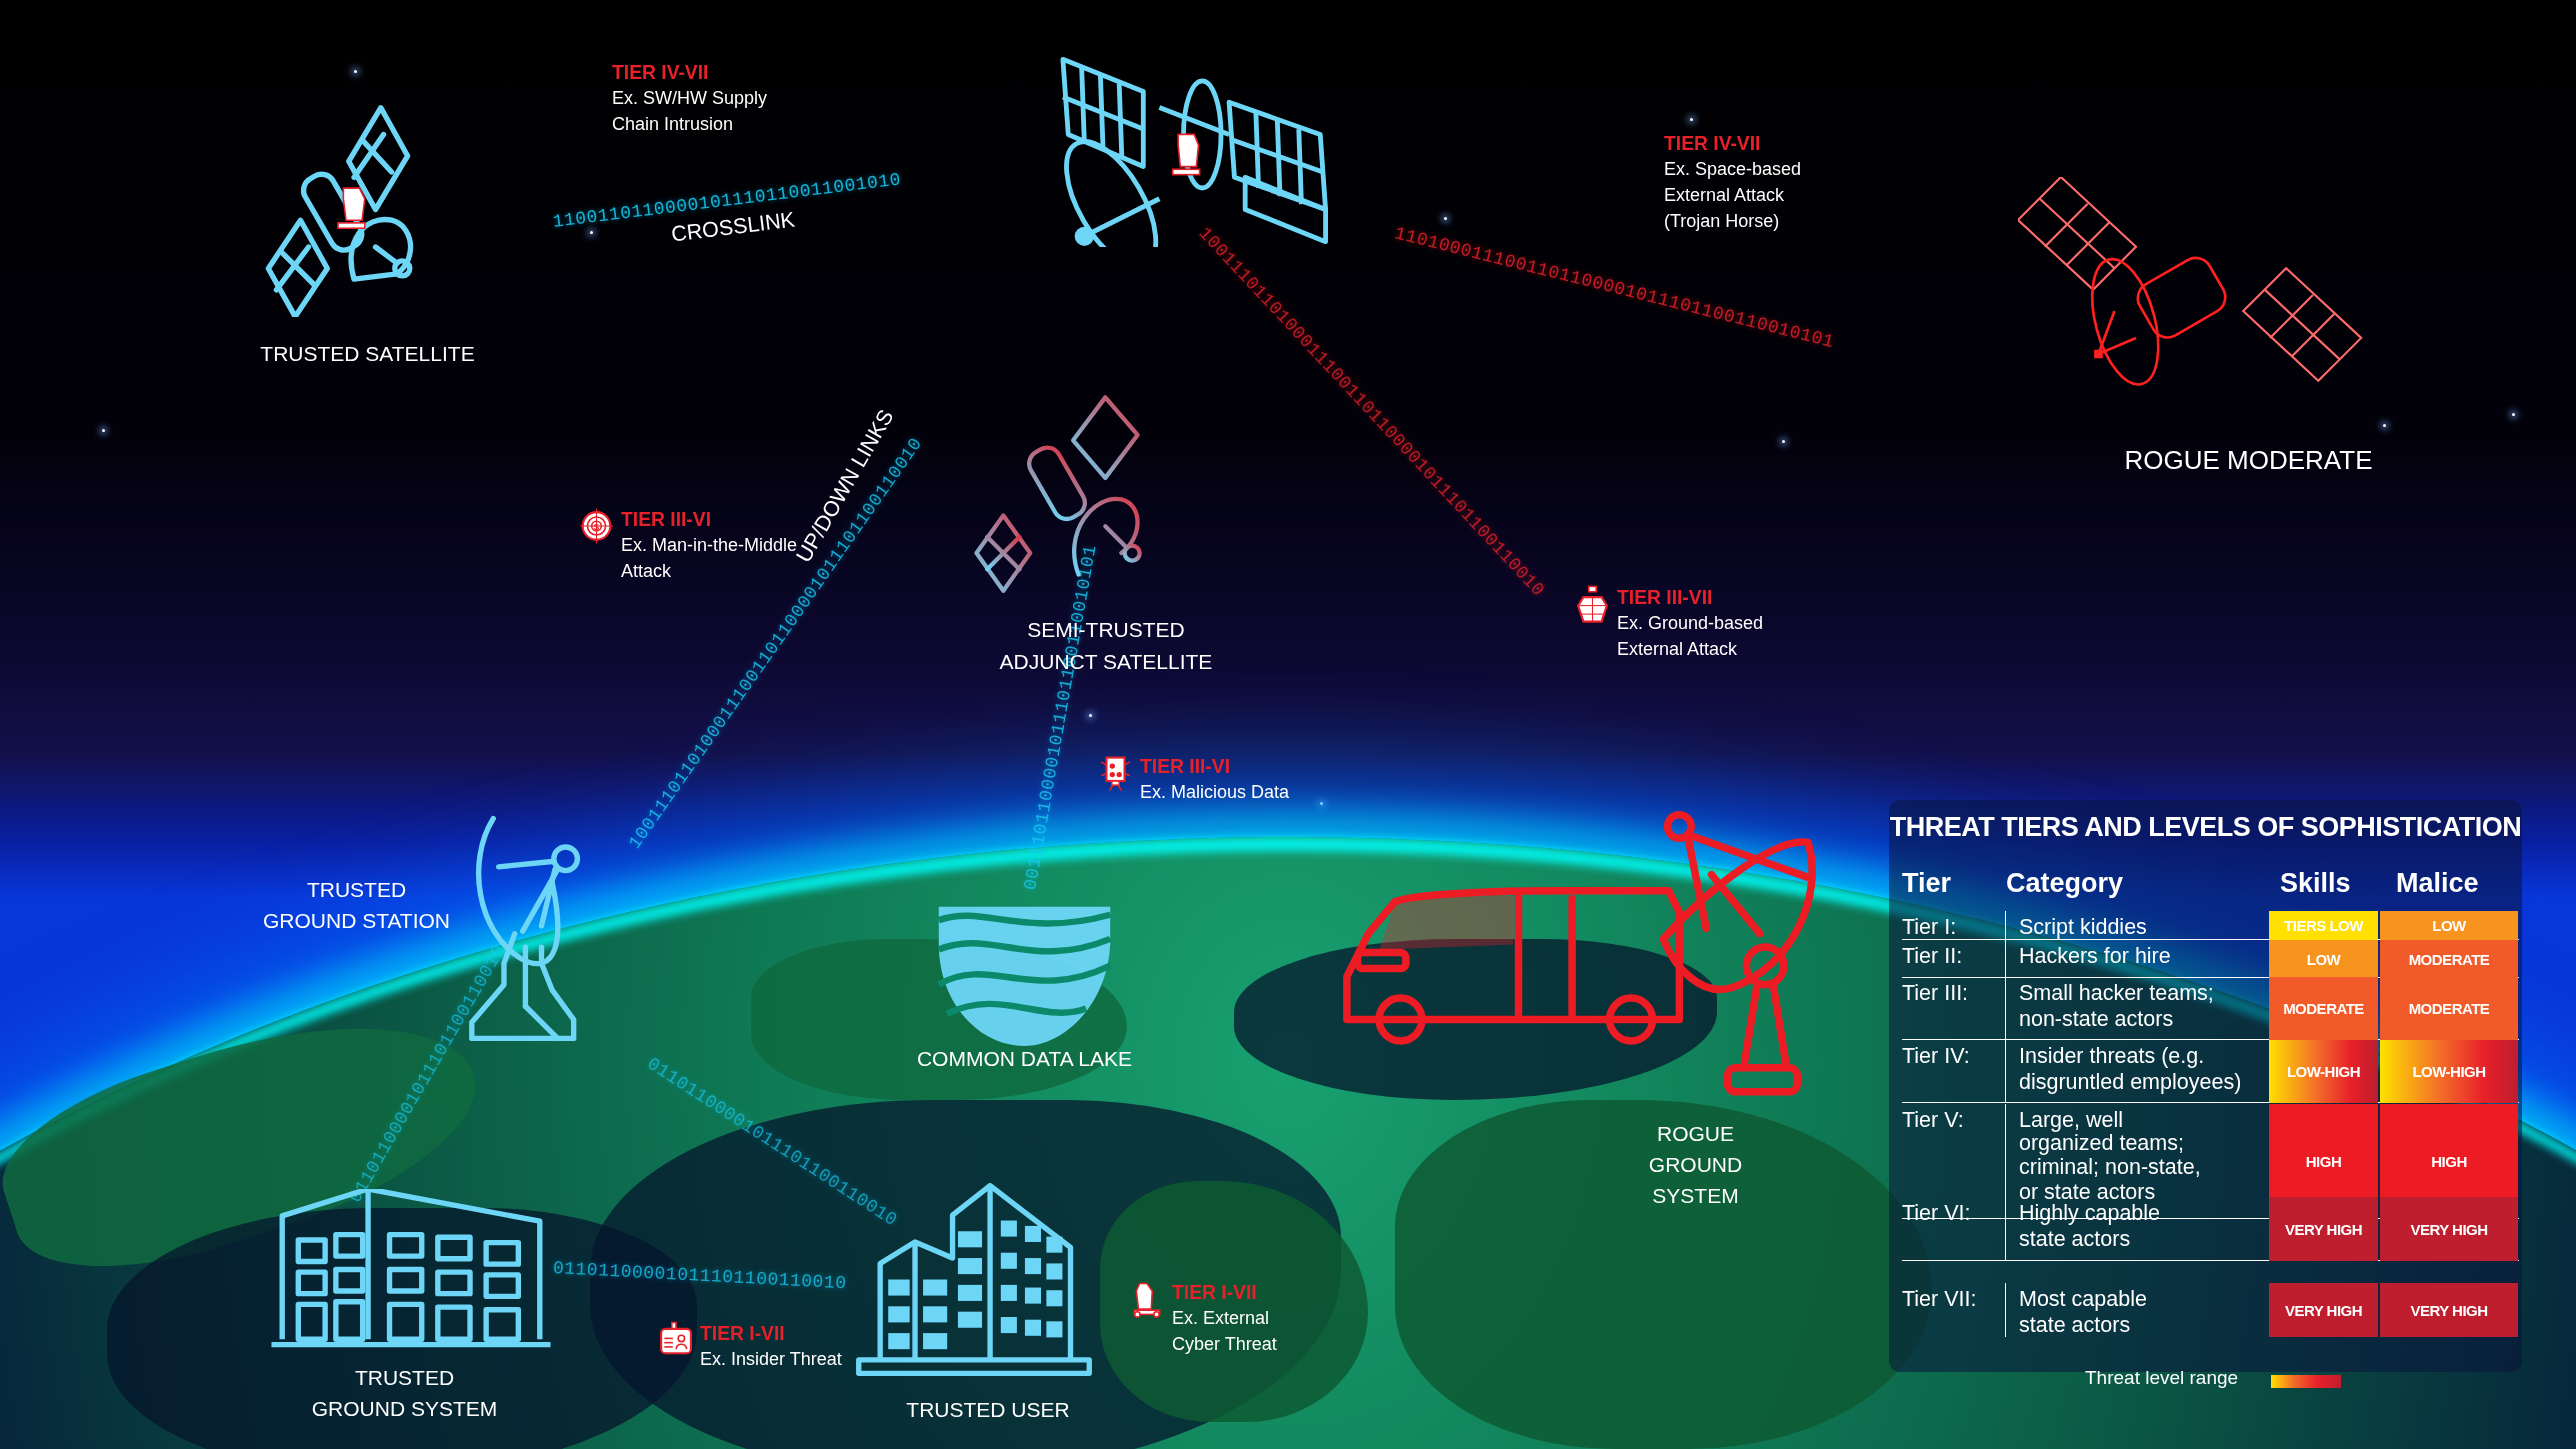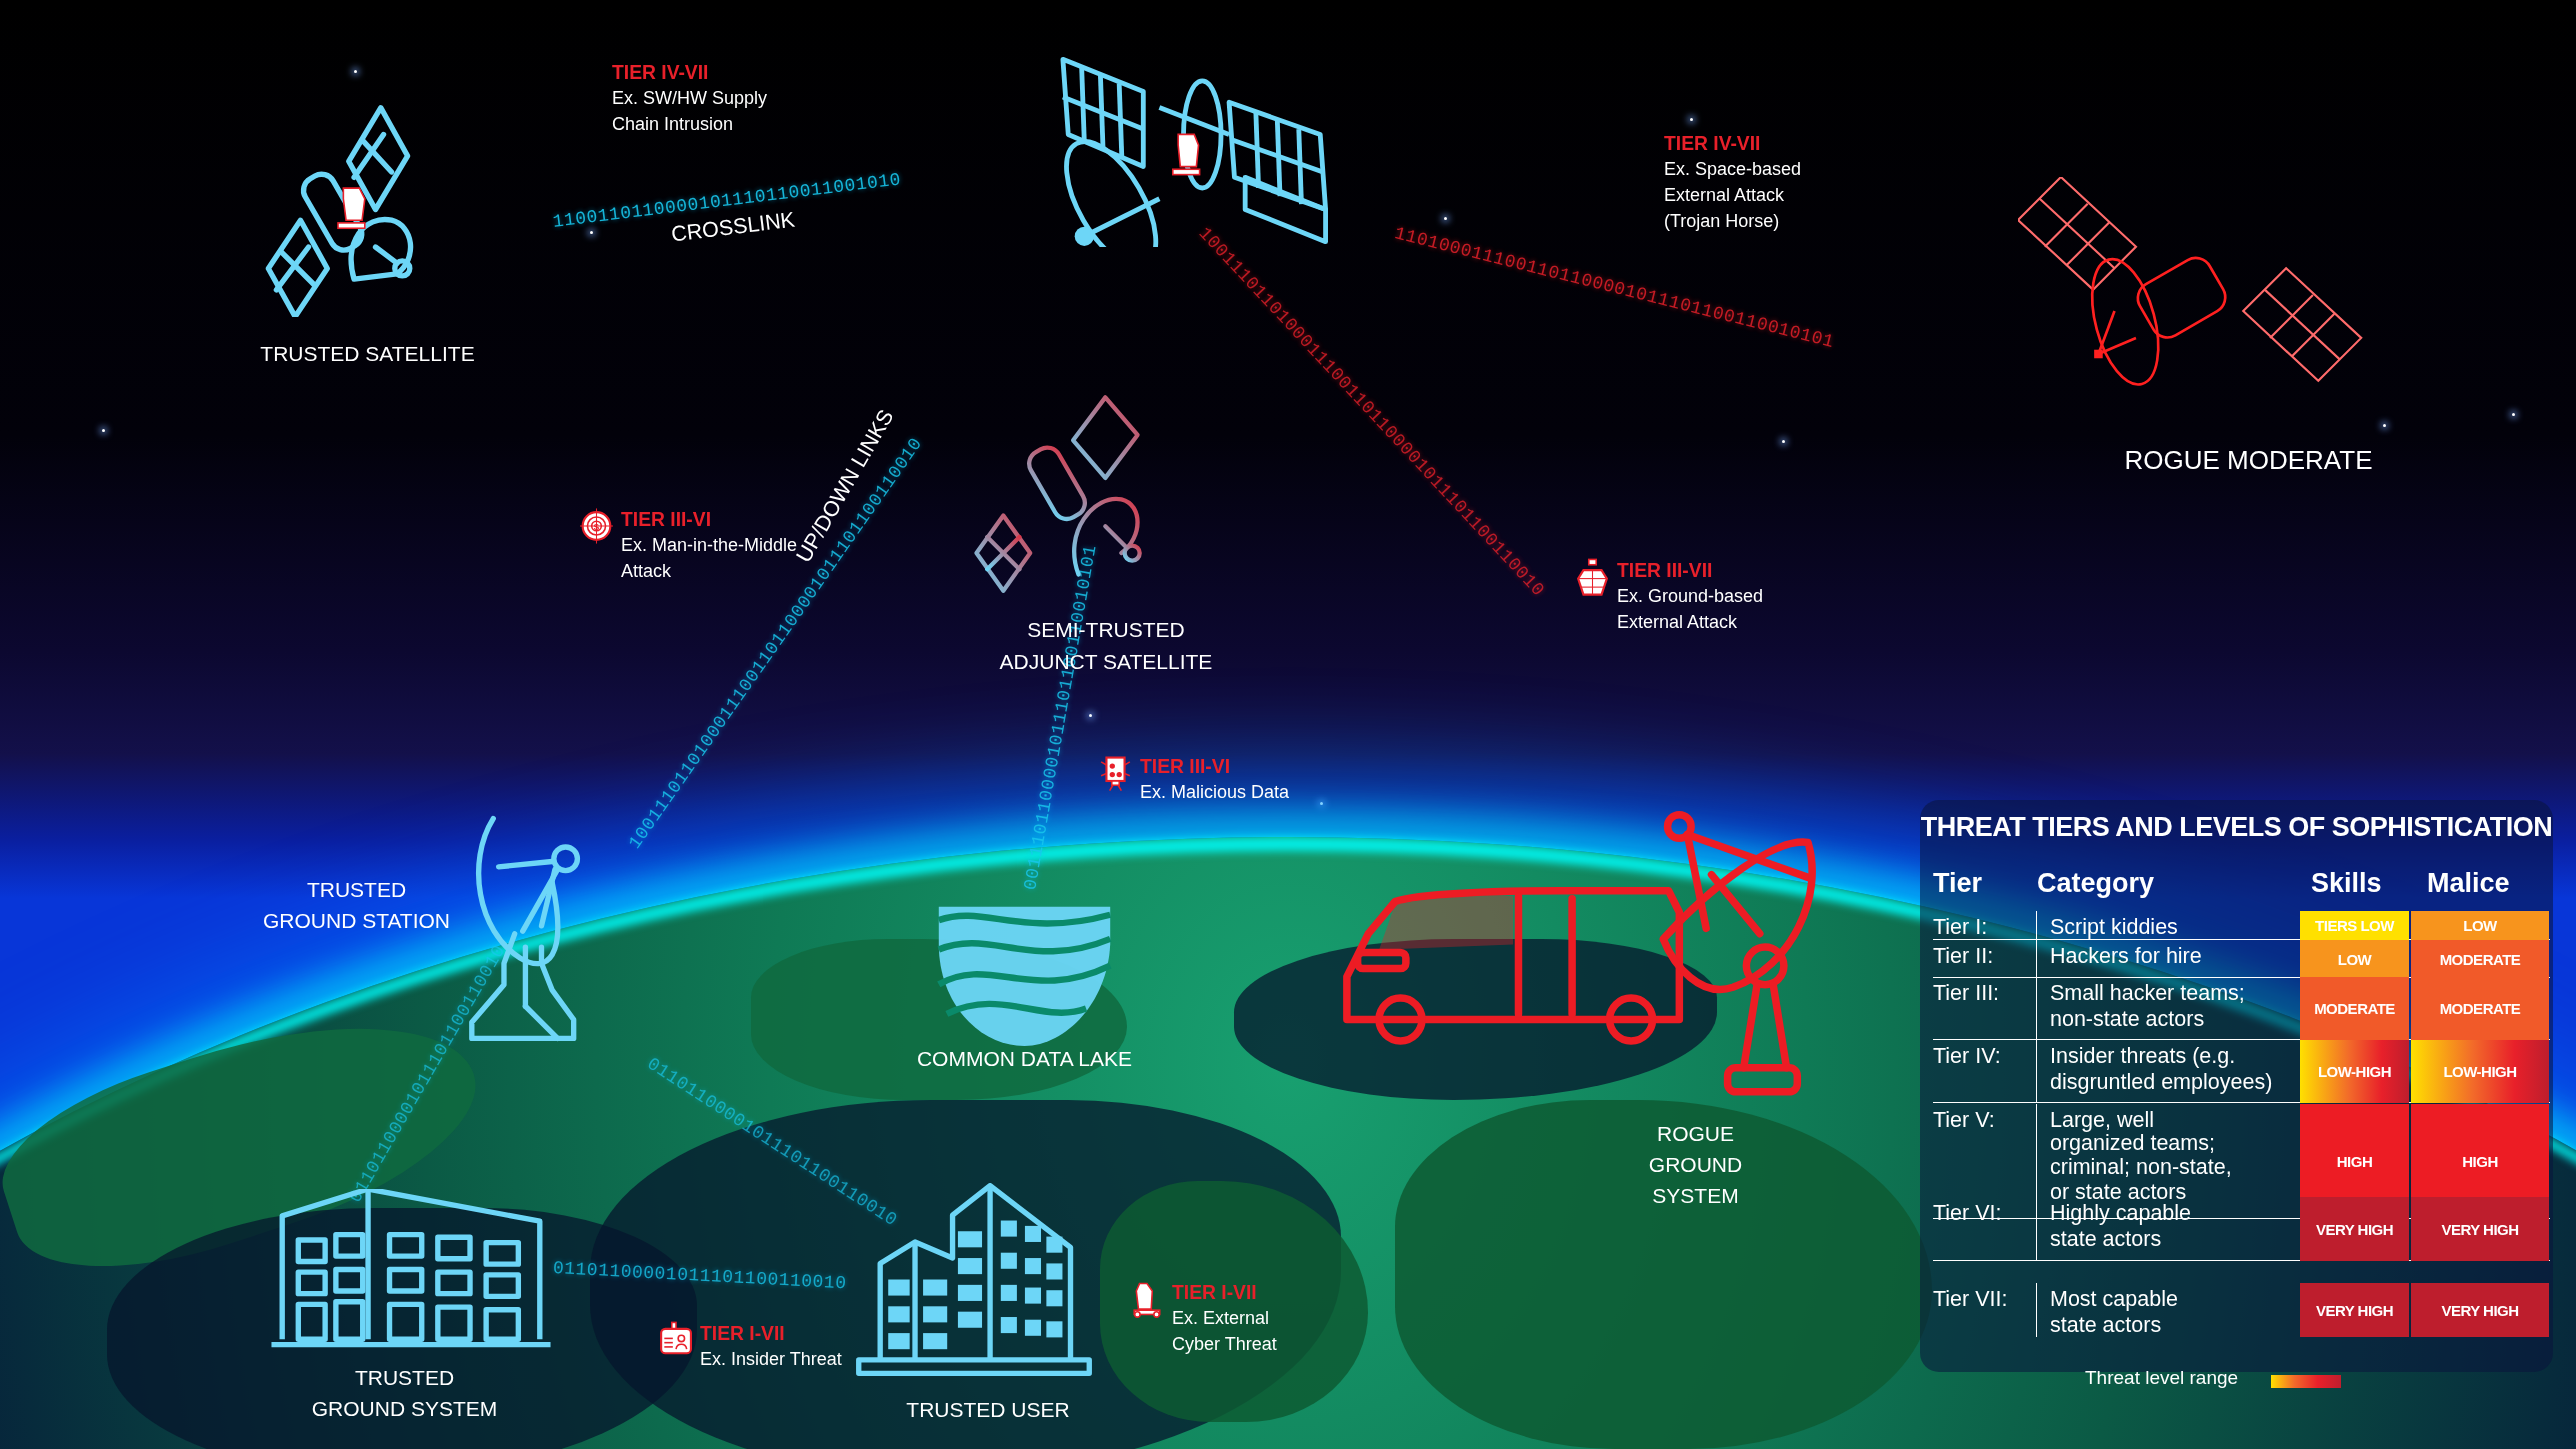--- a/index.html
+++ b/index.html
@@ -17,22 +17,22 @@
   .label{position:absolute;font-size:21px;line-height:31px;color:#fff;text-align:center;white-space:nowrap;}
   .tier{position:absolute;}
   .tier .t{color:#e8202a;font-weight:bold;font-size:19.3px;line-height:25px;}
   .tier .d{color:#fff;font-size:18px;line-height:26px;white-space:nowrap;}
   .tier .ic{position:absolute;left:-41px;top:0;width:33px;height:38px;}
   .binary{position:absolute;font-family:"Liberation Mono",monospace;font-size:18px;letter-spacing:0.5px;white-space:nowrap;transform-origin:0 50%;}
   .bin-blue{color:#18c8ee;text-shadow:0 0 5.4px rgba(0,200,255,.6);}
   .bin-red{color:#e8202a;text-shadow:0 0 5.4px rgba(255,40,40,.6);}
   .icon{position:absolute;}
   
-  .panel{position:absolute;left:1889px;top:800px;width:633px;height:572px;border-radius:19px;
-    background:rgba(10,20,60,0.55);margin-left:31px;}
+  .panel{position:absolute;left:1889px;top:800px;width:633px;height:572px;border-radius:11px;
+    background:rgba(10,20,60,0.55);}
   .panel-title{position:absolute;left:0;top:11.8px;width:633px;text-align:center;font-size:27px;font-weight:bold;letter-spacing:-0.5px;}
   .hdr{position:absolute;top:68px;font-size:27px;font-weight:bold;}
   .row{position:absolute;left:13px;width:617px;}
   .row .tl{position:absolute;left:0;top:3.2px;font-size:21.5px;line-height:26px;}
   .row .cat{position:absolute;left:117px;top:3.2px;font-size:21.5px;line-height:26px;}
   .row .vline{position:absolute;left:103px;top:0;bottom:0;border-left:1.1px solid #fff;}
   .row .hline{position:absolute;left:0;right:0;bottom:0;border-bottom:1.6px solid #fff;}
   .cell{position:absolute;display:flex;align-items:center;justify-content:center;font-weight:bold;font-size:15px;letter-spacing:-0.5px;color:#fff;}
   .legend{position:absolute;left:2085px;top:1367px;font-size:19px;}
   .legend-bar{position:absolute;left:2271px;top:1375px;width:70px;height:13px;background:linear-gradient(90deg,#ffe000,#f26a2a,#e8202a,#c01e2e);}
@@ -291,21 +291,21 @@
       <circle cx="31" cy="35" r="9" fill="none" stroke="#e8202a" stroke-width="3"></circle>
       <line x1="31" y1="2" x2="31" y2="68" stroke="#e8202a" stroke-width="2"></line>
         <line x1="0" y1="35" x2="62" y2="35" stroke="#e8202a" stroke-width="2"></line>
       <text x="31" y="42" font-size="18" font-weight="bold" fill="#e8202a" text-anchor="middle" font-family="Liberation Sans, sans-serif">$</text>
     </svg>
     <div class="t">TIER III-VI</div>
     <div class="d">Ex. Man-in-the-Middle</div>
     <div class="d">Attack</div>
   </div>
 
-  <div class="tier" style="left:1617px;top:558px">
+  <div class="tier" style="left:1617px;top:585px">
     <svg class="ic" viewBox="0 0 62 70">
       <rect x="24" y="2" width="14" height="10" fill="#fff" stroke="#e8202a" stroke-width="3"></rect>
       <polygon points="14,22 48,22 58,38 48,68 14,68 4,38" fill="#fff" stroke="#e8202a" stroke-width="4"></polygon>
       <line x1="4" y1="38" x2="58" y2="38" stroke="#e8202a" stroke-width="2"></line>
         <line x1="10" y1="54" x2="52" y2="54" stroke="#e8202a" stroke-width="2"></line>
       <line x1="31" y1="22" x2="31" y2="68" stroke="#e8202a" stroke-width="2"></line>
     </svg>
     <div class="t">TIER III-VII</div>
     <div class="d">Ex. Ground-based</div>
     <div class="d">External Attack</div>

